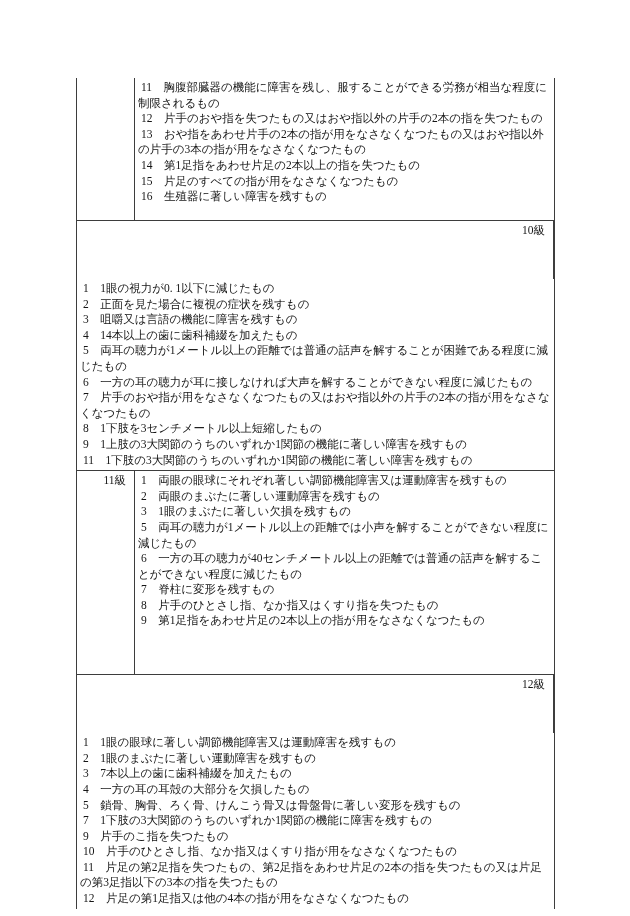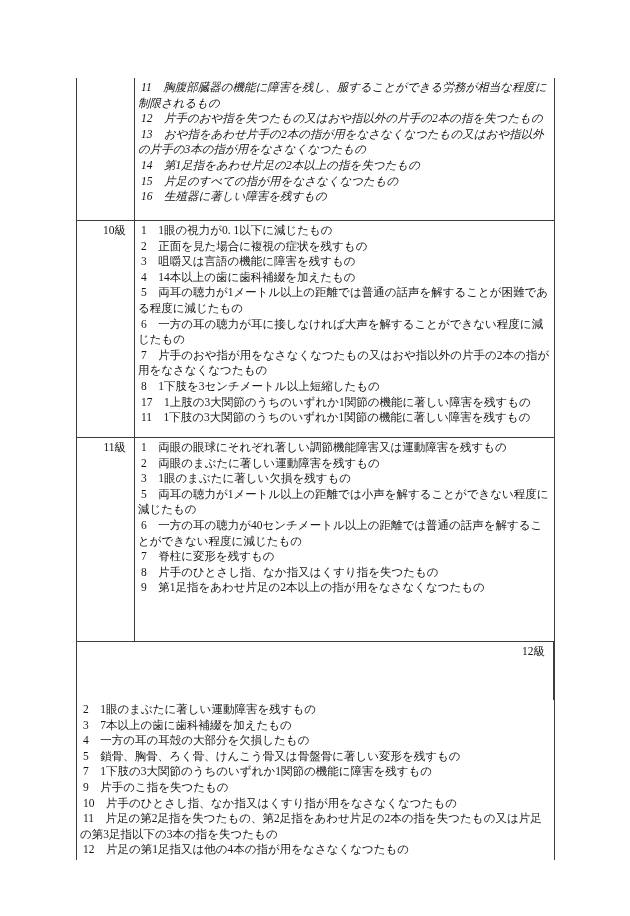--- a/index.html
+++ b/index.html
@@ -17,22 +17,22 @@
     left: 76px;
     top: 78px;
     width: 477px;
     border-left: 1px solid #3d3d3d;
     border-right: 1px solid #3d3d3d;
     font-size: 11.5px;
     line-height: 15.6px;
   }
   .row { display: flex; align-items: stretch; }
   .row + .row { border-top: 1px solid #3d3d3d; }
-  .row:nth-child(1) { min-height: 142px; font-style: italic; }
-  .row:nth-child(2) { min-height: 216px; }
+  .row:nth-child(1) { min-height: 142px; }
+  .row:nth-child(2) { min-height: 216px; flex-direction: column; }
   .row:nth-child(3) { min-height: 203px; }
   .row:nth-child(4) { min-height: 198px; flex-direction: column; }
   .grade-cell {
     flex: 0 0 58px;
     box-sizing: border-box;
     border-right: 1px solid #3d3d3d;
     text-align: right;
     padding: 2px 8px 0 0;
     white-space: nowrap;
   }
@@ -66,40 +66,41 @@
         <div class="grade-cell">10級</div>
         <div class="items-cell">
           <div class="item">1　1眼の視力が0. 1以下に減じたもの</div>
           <div class="item">2　正面を見た場合に複視の症状を残すもの</div>
           <div class="item">3　咀嚼又は言語の機能に障害を残すもの</div>
           <div class="item">4　14本以上の歯に歯科補綴を加えたもの</div>
           <div class="item">5　両耳の聴力が1メートル以上の距離では普通の話声を解することが困難である程度に減じたもの</div>
           <div class="item">6　一方の耳の聴力が耳に接しなければ大声を解することができない程度に減じたもの</div>
           <div class="item">7　片手のおや指が用をなさなくなつたもの又はおや指以外の片手の2本の指が用をなさなくなつたもの</div>
           <div class="item">8　1下肢を3センチメートル以上短縮したもの</div>
-          <div class="item">17　1上肢の3大関節のうちのいずれか1関節の機能に著しい障害を残すもの</div>
+          <div class="item">9　1上肢の3大関節のうちのいずれか1関節の機能に著しい障害を残すもの</div>
           <div class="item">11　1下肢の3大関節のうちのいずれか1関節の機能に著しい障害を残すもの</div>
         </div>
       </div>
       <div class="row">
         <div class="grade-cell">11級</div>
         <div class="items-cell">
           <div class="item">1　両眼の眼球にそれぞれ著しい調節機能障害又は運動障害を残すもの</div>
           <div class="item">2　両眼のまぶたに著しい運動障害を残すもの</div>
           <div class="item">3　1眼のまぶたに著しい欠損を残すもの</div>
           <div class="item">5　両耳の聴力が1メートル以上の距離では小声を解することができない程度に減じたもの</div>
           <div class="item">6　一方の耳の聴力が40センチメートル以上の距離では普通の話声を解することができない程度に減じたもの</div>
           <div class="item">7　脊柱に変形を残すもの</div>
           <div class="item">8　片手のひとさし指、なか指又はくすり指を失つたもの</div>
           <div class="item">9　第1足指をあわせ片足の2本以上の指が用をなさなくなつたもの</div>
         </div>
       </div>
       <div class="row">
         <div class="grade-cell">12級</div>
         <div class="items-cell">
+          <div class="item">1　1眼の眼球に著しい調節機能障害又は運動障害を残すもの</div>
           <div class="item">2　1眼のまぶたに著しい運動障害を残すもの</div>
           <div class="item">3　7本以上の歯に歯科補綴を加えたもの</div>
           <div class="item">4　一方の耳の耳殻の大部分を欠損したもの</div>
           <div class="item">5　鎖骨、胸骨、ろく骨、けんこう骨又は骨盤骨に著しい変形を残すもの</div>
           <div class="item">7　1下肢の3大関節のうちのいずれか1関節の機能に障害を残すもの</div>
           <div class="item">9　片手のこ指を失つたもの</div>
           <div class="item">10　片手のひとさし指、なか指又はくすり指が用をなさなくなつたもの</div>
           <div class="item">11　片足の第2足指を失つたもの、第2足指をあわせ片足の2本の指を失つたもの又は片足の第3足指以下の3本の指を失つたもの</div>
           <div class="item">12　片足の第1足指又は他の4本の指が用をなさなくなつたもの</div>
         </div>

